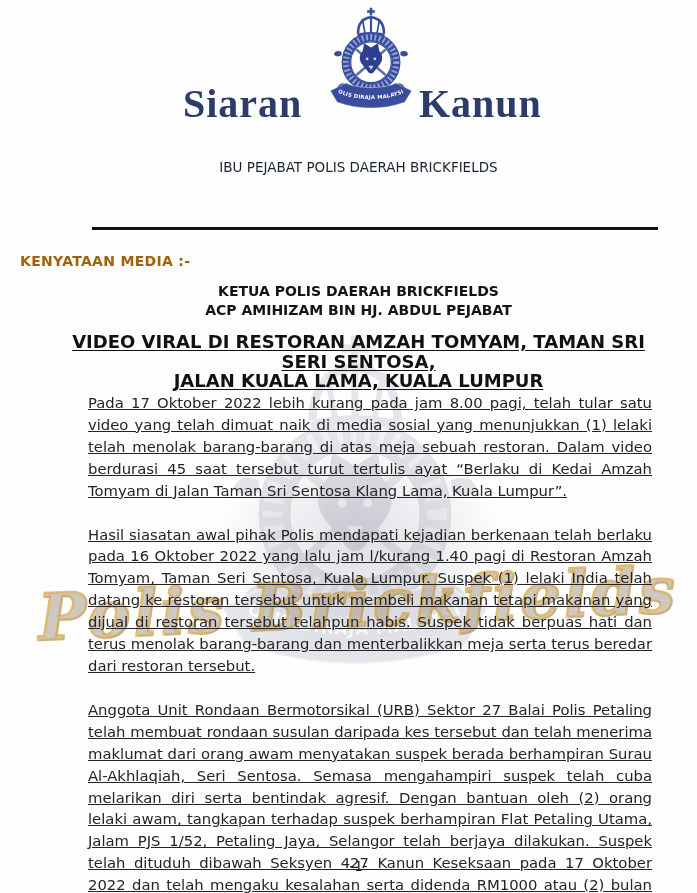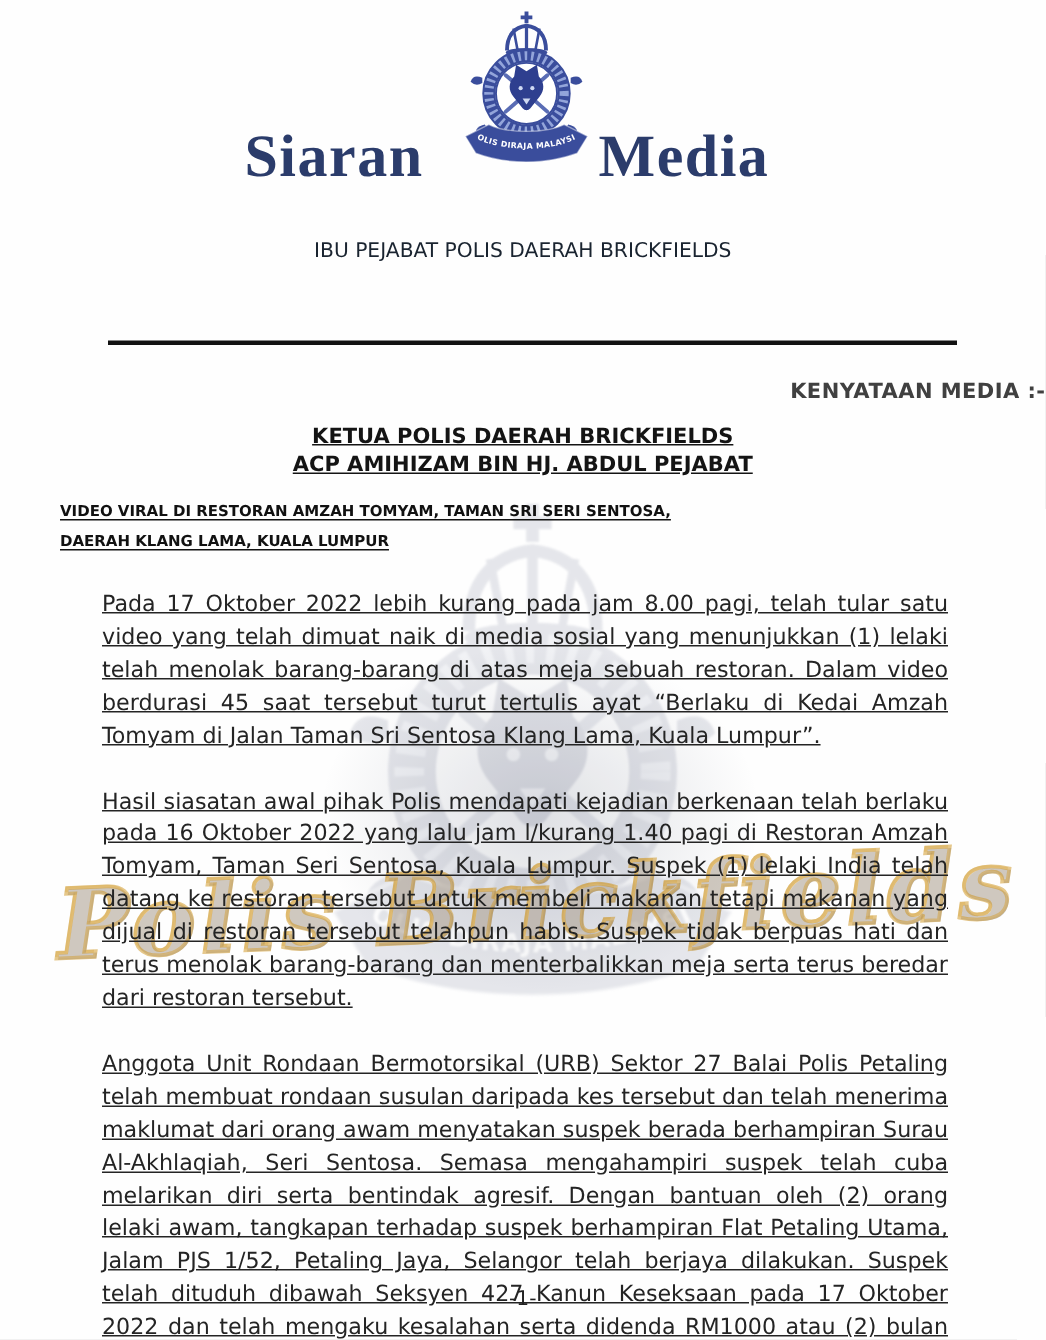--- a/index.html
+++ b/index.html
@@ -31,21 +31,21 @@
     font-family: "DejaVu Serif", serif;
     font-style: italic; font-weight: bold;
     font-size: 64px; letter-spacing: 3px; white-space: nowrap;
     transform: rotate(-2.5deg);
     color: rgba(250, 246, 235, 0.28);
     -webkit-text-stroke: 2.5px rgba(205, 145, 24, 0.5);
     text-shadow: 1px 1px 0 rgba(41, 56, 110, 0.25), -1px -1px 0 rgba(205,145,24,0.25);
   }
 
   
-  .content { position: absolute; inset: 0; z-index: 1; }
+  .content { position: absolute; inset: 0; z-index: 1; margin-left: 20px; }
 
   .masthead-title {
     position: absolute; top: 80px;
     font-family: "Liberation Serif", "DejaVu Serif", serif;
     font-weight: bold; font-size: 40px; letter-spacing: 1px;
     color: #2b3c6b;
   }
   .masthead-title.left  { left: 163px; }
   .masthead-title.right { left: 399px; }
   .crest-header {
@@ -61,31 +61,31 @@
   }
   .letterhead .italic { font-style: italic; font-size: 14px; }
 
   .header-rule {
     position: absolute; top: 227px; left: 72px;
     width: 566px; height: 3px; background: #121212;
   }
 
   .stmt-label {
     position: absolute; top: 253px; left: 0; right: 0;
-    text-align: right; font-weight: bold; font-size: 14px;
-    letter-spacing: 0.3px; color: #404040;
+    text-align: left; font-weight: bold; font-size: 14px;
+    letter-spacing: 0.3px; color: #a16207;
   }
   .issuer {
     position: absolute; top: 282px; left: 0; right: 0;
     text-align: center; font-weight: bold; font-size: 14px;
-    line-height: 18.5px; color: #141414; text-decoration: underline;
+    line-height: 18.5px; color: #141414;
   }
   .subject {
     position: absolute; top: 332px; left: 40px; right: 40px;
-    text-align: left; font-weight: bold; font-size: 10px;
+    text-align: center; font-weight: bold; font-size: 18px;
     line-height: 19.5px; text-decoration: underline;
     text-underline-offset: 2px; color: #111;
   }
 
   .body-text {
     position: absolute; top: 392px; left: 68px; width: 564px;
     font-size: 14.8px; line-height: 21.9px;
     text-align: justify; color: #242424;
   }
   .body-text p { margin: 0 0 22px 0; text-decoration: underline; }
@@ -148,38 +148,38 @@
     </svg>
     <div class="wm-text">Polis Brickfields</div>
   </div>
 
   <div class="content">
 
     <div class="masthead-title left">Siaran</div>
     <svg class="crest-header" viewBox="0 0 120 132">
       <use href="#crest"></use>
     </svg>
-    <div class="masthead-title right">Media</div>
+    <div class="masthead-title right">Kanun</div>
 
     <div class="letterhead">
       <div>IBU PEJABAT POLIS DAERAH BRICKFIELDS</div>
     </div>
 
     <div class="header-rule"></div>
 
     <div class="stmt-label">KENYATAAN MEDIA :-</div>
 
     <div class="issuer">
       <div>KETUA POLIS DAERAH BRICKFIELDS</div>
       <div>ACP AMIHIZAM BIN HJ. ABDUL PEJABAT</div>
     </div>
 
     <div class="subject">
       <div>VIDEO VIRAL DI RESTORAN AMZAH TOMYAM, TAMAN SRI SERI SENTOSA,</div>
-      <div>DAERAH KLANG LAMA, KUALA LUMPUR</div>
+      <div>JALAN KUALA LAMA, KUALA LUMPUR</div>
     </div>
 
     <div class="body-text">
       <p>Pada 17 Oktober 2022 lebih kurang pada jam 8.00 pagi, telah tular satu video yang telah dimuat naik di media sosial yang menunjukkan (1) lelaki telah menolak barang-barang di atas meja sebuah restoran. Dalam video berdurasi 45 saat tersebut turut tertulis ayat “Berlaku di Kedai Amzah Tomyam di Jalan Taman Sri Sentosa Klang Lama, Kuala Lumpur”.</p>
       <p>Hasil siasatan awal pihak Polis mendapati kejadian berkenaan telah berlaku pada 16 Oktober 2022 yang lalu jam l/kurang 1.40 pagi di Restoran Amzah Tomyam, Taman Seri Sentosa, Kuala Lumpur. Suspek (1) lelaki India telah datang ke restoran tersebut untuk membeli makanan tetapi makanan yang dijual di restoran tersebut telahpun habis. Suspek tidak berpuas hati dan terus menolak barang-barang dan menterbalikkan meja serta terus beredar dari restoran tersebut.</p>
       <p>Anggota Unit Rondaan Bermotorsikal (URB) Sektor 27 Balai Polis Petaling telah membuat rondaan susulan daripada kes tersebut dan telah menerima maklumat dari orang awam menyatakan suspek berada berhampiran Surau Al-Akhlaqiah, Seri Sentosa. Semasa mengahampiri suspek telah cuba melarikan diri serta bentindak agresif. Dengan bantuan oleh (2) orang lelaki awam, tangkapan terhadap suspek berhampiran Flat Petaling Utama, Jalam PJS 1/52, Petaling Jaya, Selangor telah berjaya dilakukan. Suspek telah dituduh dibawah Seksyen 427 Kanun Keseksaan pada 17 Oktober 2022 dan telah mengaku kesalahan serta didenda RM1000 atau (2) bulan penjara.</p>
     </div>
 
     <div class="page-number">-1-</div>
   </div>

